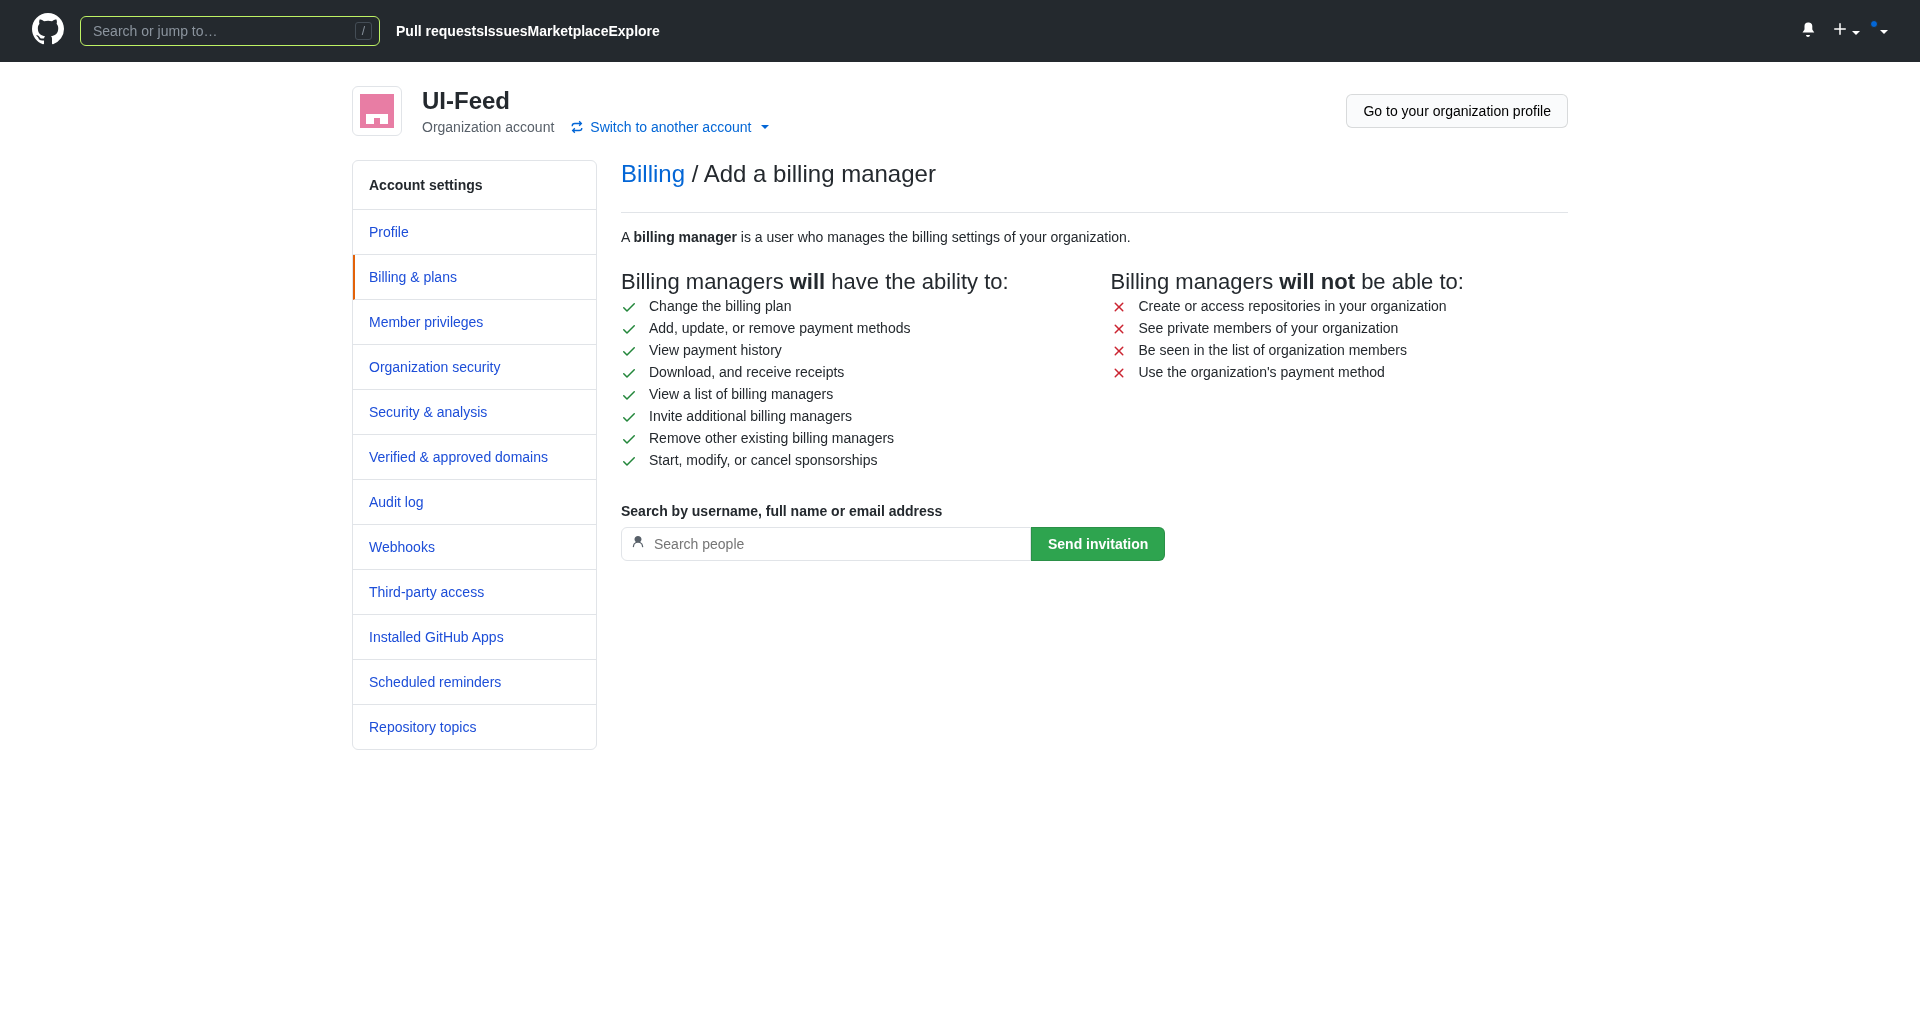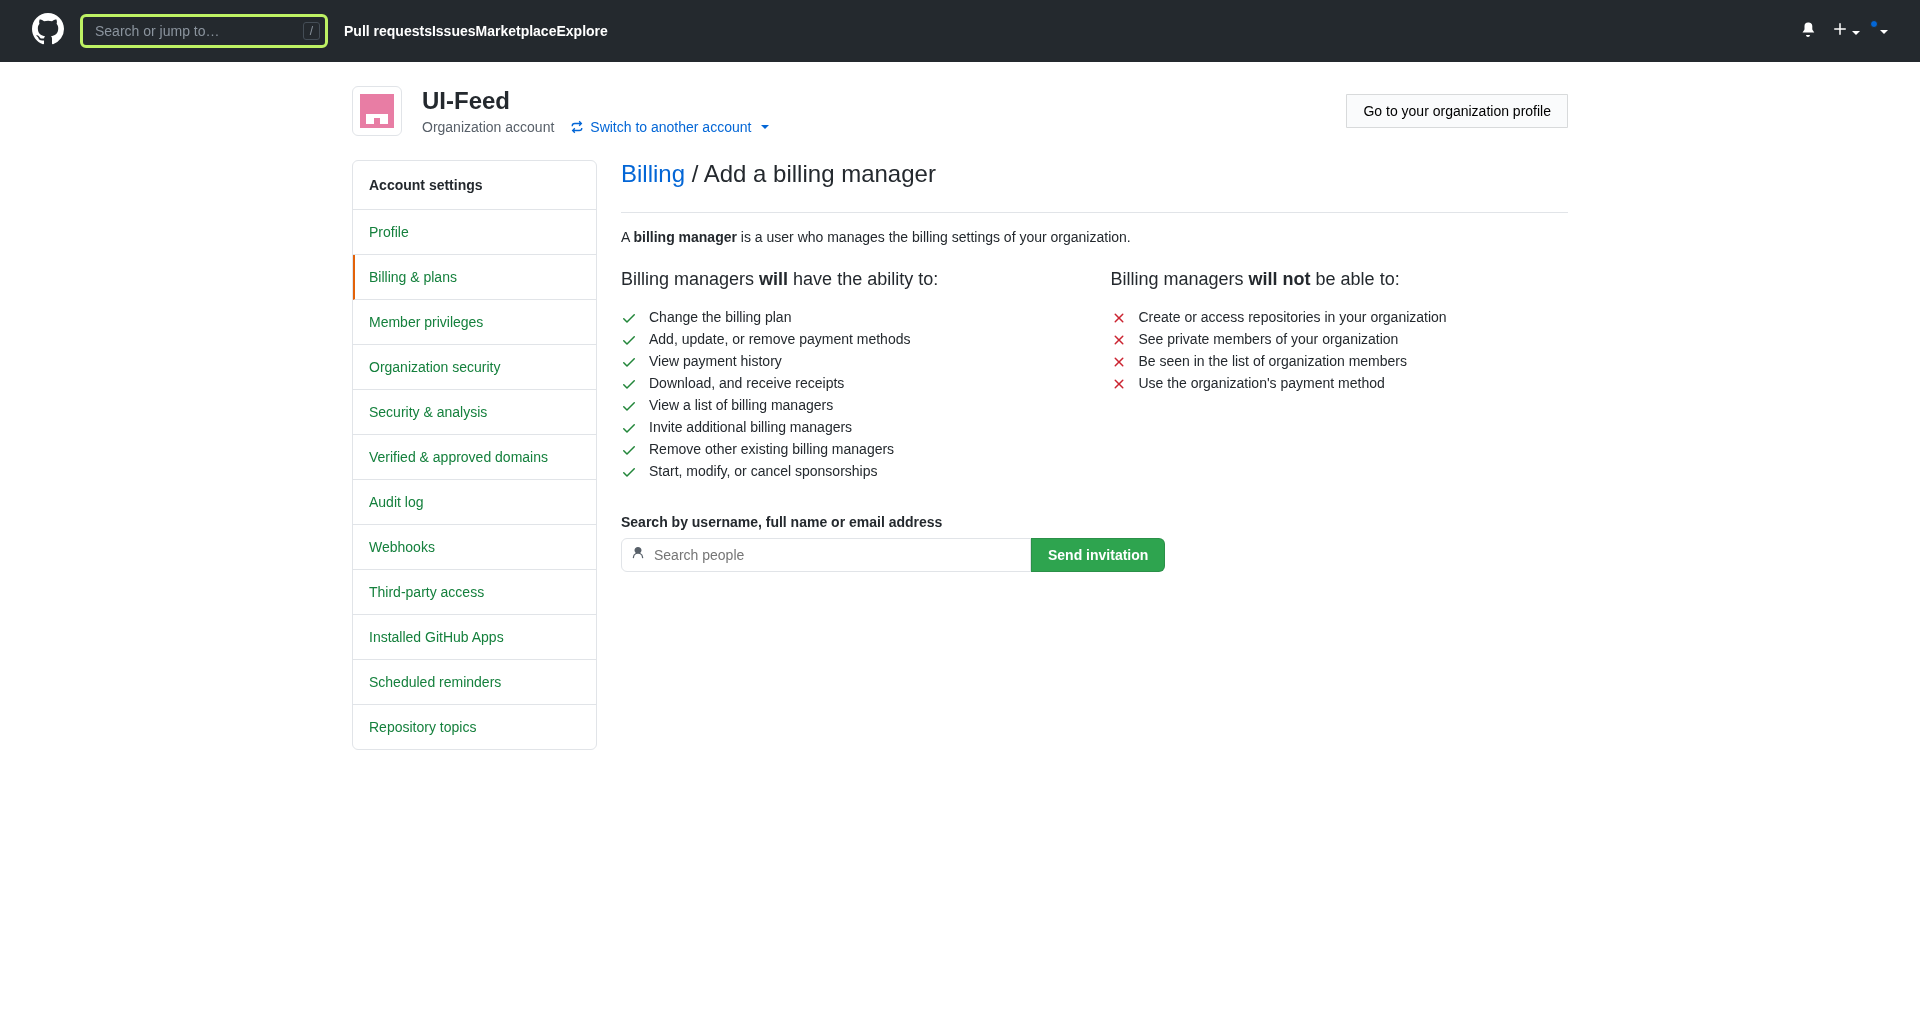--- a/index.html
+++ b/index.html
@@ -2,21 +2,21 @@
 <html><head>
   <meta charset="utf-8">
   <style>
     * { box-sizing: border-box; margin: 0; padding: 0; }
     body { font-family: -apple-system, BlinkMacSystemFont, "Segoe UI", Helvetica, Arial, sans-serif; background: #fff; color: #24292e; }
     
     
     .header { background: #24292e; display: flex; align-items: center; padding: 16px 32px; height: 62px; }
     .logo { color: #fff; margin-right: 16px; }
     .search-wrap { position: relative; margin-right: 16px; }
-    .search-input { background: #24292e; border: 3px solid #bef264; border-radius: 6px; padding: 6px 12px; width: 248px; color: #fff; font-size: 14px; outline: none; }
+    .search-input { background: #24292e; border: 1px solid #bef264; border-radius: 6px; padding: 6px 12px; width: 300px; color: #fff; font-size: 14px; outline: none; }
     .search-input::placeholder { color: #8b949e; }
     .search-slash { position: absolute; right: 8px; top: 50%; transform: translateY(-50%); border: 1px solid #444d56; border-radius: 3px; padding: 1px 6px; color: #8b949e; font-size: 12px; }
     .nav-links { display: flex; }
     .nav-links a { color: #fff; text-decoration: none; font-weight: 600; font-size: 14px; }
     .header-right { margin-left: auto; display: flex; align-items: center; gap: 16px; }
     .header-icon { color: #fff; cursor: pointer; position: relative; }
     .avatar { width: 20px; height: 20px; border-radius: 50%; background: linear-gradient(45deg, #d966a8, #e8a5c9); position: relative; }
     .avatar-dot { position: absolute; top: -2px; right: -2px; width: 8px; height: 8px; border-radius: 50%; background: #0366d6; border: 1px solid #24292e; }
     .dropdown-caret { display: inline-block; width: 0; height: 0; border-left: 4px solid transparent; border-right: 4px solid transparent; border-top: 4px solid #fff; margin-left: 4px; vertical-align: middle; }
     
@@ -24,41 +24,41 @@
     .container { max-width: 1280px; margin: 0 auto; padding: 24px 32px; }
     .org-header { display: flex; align-items: center; margin-bottom: 24px; }
     .org-avatar { width: 50px; height: 50px; border-radius: 6px; background: #fff; border: 1px solid #e1e4e8; display: flex; align-items: center; justify-content: center; margin-right: 20px; }
     .org-avatar-inner { width: 34px; height: 34px; background: #e87da4; position: relative; }
     .org-avatar-inner::after { content: ''; position: absolute; bottom: 4px; left: 6px; right: 6px; height: 10px; background: #fff; }
     .org-avatar-inner::before { content: ''; position: absolute; bottom: 4px; left: 50%; transform: translateX(-50%); width: 6px; height: 6px; background: #e87da4; z-index: 1; }
     .org-info h1 { font-size: 24px; font-weight: 600; }
     .org-sub { display: flex; align-items: center; gap: 16px; margin-top: 4px; }
     .org-type { color: #586069; font-size: 14px; }
     .switch-link { color: #0366d6; text-decoration: none; font-size: 14px; display: flex; align-items: center; gap: 6px; }
-    .btn-profile { margin-left: auto; background: #fafbfc; border: 1px solid rgba(27,31,35,0.15); border-radius: 1px; padding: 8px 16px; font-size: 14px; font-weight: 500; cursor: pointer; }
+    .btn-profile { margin-left: auto; background: #fafbfc; border: 1px solid rgba(27,31,35,0.15); border-radius: 6px; padding: 8px 16px; font-size: 14px; font-weight: 500; cursor: pointer; }
     
     
     .content { display: flex; gap: 24px; }
     .sidebar { width: 245px; flex-shrink: 0; }
     .sidebar-box { border: 1px solid #e1e4e8; border-radius: 6px; overflow: hidden; }
     .sidebar-header { padding: 16px; font-weight: 600; font-size: 14px; border-bottom: 1px solid #e1e4e8; }
-    .sidebar-item { display: block; padding: 14px 16px; color: #15803d; text-decoration: none; font-size: 14px; border-bottom: 1px solid #e1e4e8; }
+    .sidebar-item { display: block; padding: 14px 16px; color: #1d4ed8; text-decoration: none; font-size: 14px; border-bottom: 1px solid #e1e4e8; }
     .sidebar-item:last-child { border-bottom: none; }
     .sidebar-item.active { border-left: 2px solid #e36209; padding-left: 14px; }
     
     
     .main { flex: 1; }
     .page-title { font-size: 24px; font-weight: 400; padding-bottom: 24px; border-bottom: 1px solid #e1e4e8; margin-bottom: 16px; }
     .page-title .link { color: #0366d6; text-decoration: none; }
     .desc { font-size: 14px; margin-bottom: 24px; }
     .desc .bold { font-weight: 600; }
     
     .columns { display: flex; gap: 32px; margin-bottom: 32px; }
     .col { flex: 1; }
-    .col-title { font-size: 18px; font-weight: 400; margin-bottom: 16px; }
+    .col-title { font-size: 22px; font-weight: 400; margin-bottom: 0; }
     .col-title .bold { font-weight: 600; }
     .ability-list { list-style: none; }
     .ability-list li { display: flex; align-items: center; gap: 12px; font-size: 14px; padding: 2px 0; }
     .check-icon { color: #22863a; flex-shrink: 0; margin-top: 2px; }
     .x-icon { color: #cb2431; flex-shrink: 0; margin-top: 2px; }
     
     .search-section { margin-top: 24px; }
     .search-label { font-weight: 600; font-size: 14px; margin-bottom: 8px; display: block; }
     .search-row { display: flex; }
     .people-input-wrap { position: relative; flex: 0 0 410px; }

